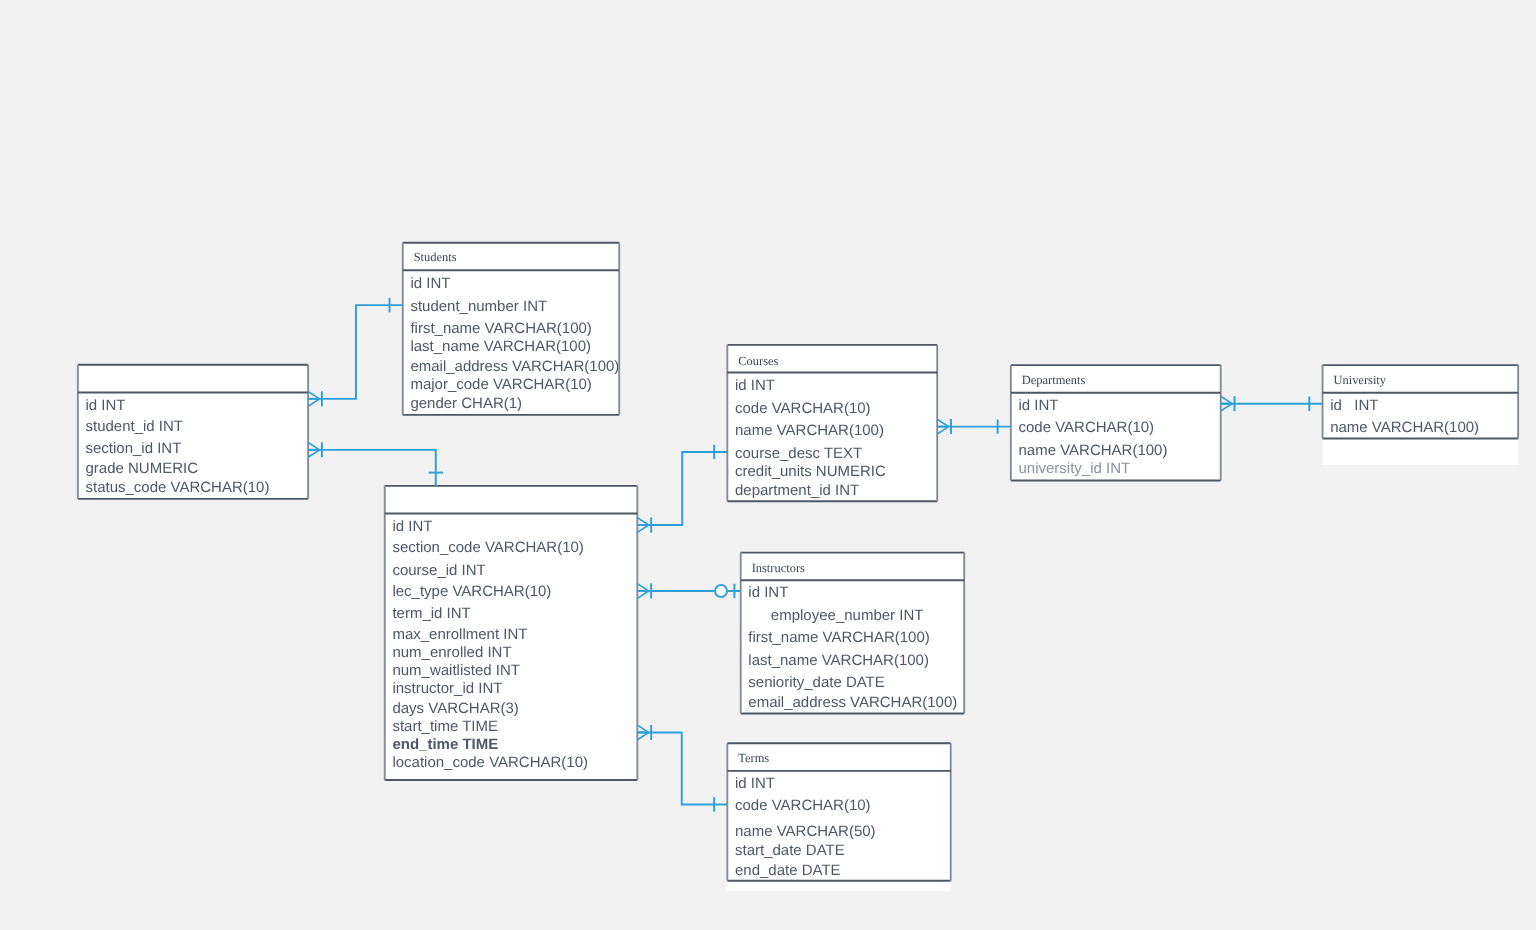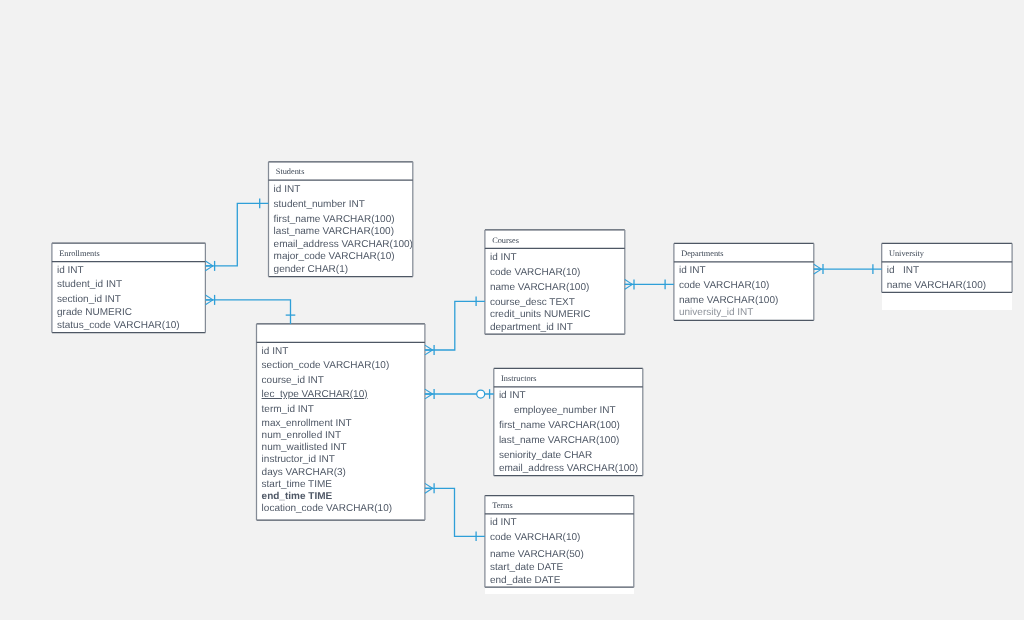--- a/index.html
+++ b/index.html
@@ -146,23 +146,20 @@
           <line x1="813.8" y1="274" x2="821.4" y2="269.1" stroke="#2f9fd8" stroke-width="1.1"></line>
           <line x1="813.8" y1="269.1" x2="821.4" y2="269.1" stroke="#2f9fd8" stroke-width="1.3"></line>
           <line x1="823" y1="264.1" x2="823" y2="274.1" stroke="#2f9fd8" stroke-width="1.3"></line>
         </g>
         <g>
           <line x1="872.9000000000001" y1="264.3" x2="872.9000000000001" y2="273.90000000000003" stroke="#2f9fd8" stroke-width="1.3"></line>
         </g>
       </g>
     </svg>
 <div class="entity" style="left: 51.9px; top: 243.2px; width: 153.5px; height: 89.4px;">
-      <div class="ent-title">
-        <span>Enrollments</span>
-      </div>
       <div class="ent-body">
         <div class="field" style="top: 22.33px;">id INT</div>
         <div class="field" style="top: 37.28px;">student_id INT</div>
         <div class="field" style="top: 52.23px;">section_id INT</div>
         <div class="field" style="top: 64.78px;">grade NUMERIC</div>
         <div class="field" style="top: 77.33px;">status_code VARCHAR(10)</div>
       </div>
     </div>
     <div class="entity" style="left: 268.5px; top: 161.8px; width: 144.3px; height: 114.8px;">
       <div class="ent-title">
@@ -176,21 +173,21 @@
         <div class="field" style="top: 78.01px;">email_address VARCHAR(100)</div>
         <div class="field" style="top: 90.63px;">major_code VARCHAR(10)</div>
         <div class="field" style="top: 103.25px;">gender CHAR(1)</div>
       </div>
     </div>
     <div class="entity" style="left: 256.5px; top: 323.9px; width: 168.4px; height: 196.1px;">
       <div class="ent-body">
         <div class="field" style="top: 22.63px;">id INT</div>
         <div class="field" style="top: 37.14px;">section_code VARCHAR(10)</div>
         <div class="field" style="top: 51.65px;">course_id INT</div>
-        <div class="field" style="top: 66.16px; text-decoration: underline;">lec_type VARCHAR(10)</div>
+        <div class="field" style="top: 66.16px;">lec_type VARCHAR(10)</div>
         <div class="field" style="top: 80.67px;">term_id INT</div>
         <div class="field" style="top: 95.18px;">max_enrollment INT</div>
         <div class="field" style="top: 107.29px;">num_enrolled INT</div>
         <div class="field" style="top: 119.4px;">num_waitlisted INT</div>
         <div class="field" style="top: 131.51px;">instructor_id INT</div>
         <div class="field" style="top: 143.62px;">days VARCHAR(3)</div>
         <div class="field" style="top: 155.73px;">start_time TIME</div>
         <div class="field" style="top: 167.84px; font-weight: bold;">end_time TIME</div>
         <div class="field" style="top: 179.95px;">location_code VARCHAR(10)</div>
       </div>
@@ -230,21 +227,21 @@
     </div>
     <div class="entity" style="left: 493.8px; top: 368.4px; width: 149px; height: 107.3px;">
       <div class="ent-title">
         <span>Instructors</span>
       </div>
       <div class="ent-body">
         <div class="field" style="top: 22.43px;">id INT</div>
         <div class="field" style="top: 37.59px; padding-left: 15px;">employee_number INT</div>
         <div class="field" style="top: 52.75px;">first_name VARCHAR(100)</div>
         <div class="field" style="top: 67.91px;">last_name VARCHAR(100)</div>
-        <div class="field" style="top: 83.07px;">seniority_date CHAR</div>
+        <div class="field" style="top: 83.07px;">seniority_date DATE</div>
         <div class="field" style="top: 95.83px;">email_address VARCHAR(100)</div>
       </div>
     </div>
     <div class="entity" style="left: 484.9px; top: 495.5px; width: 148.9px; height: 98px;">
       <div class="ent-title">
         <span>Terms</span>
       </div>
       <div class="ent-body">
         <div class="field" style="top: 22.43px;">id INT</div>
         <div class="field" style="top: 37.6px;">code VARCHAR(10)</div>

